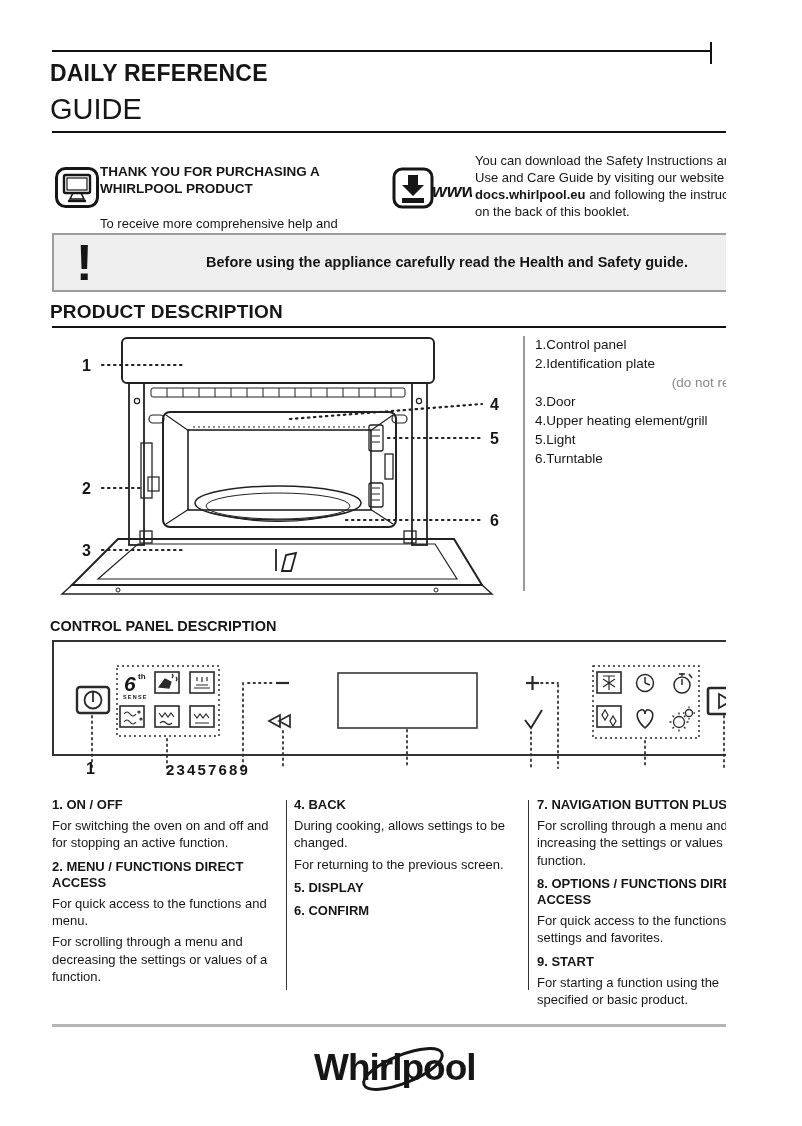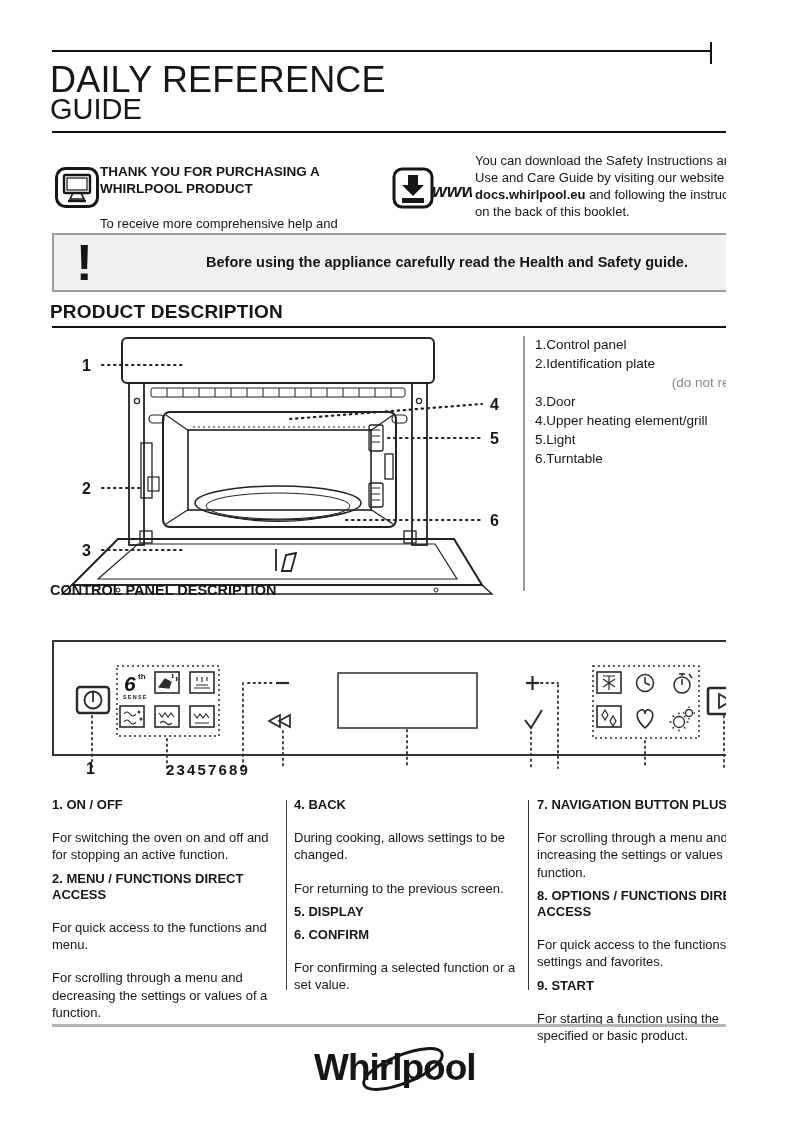--- a/index.html
+++ b/index.html
@@ -1,40 +1,40 @@
 <!DOCTYPE html>
 <html><head>
 <meta charset="utf-8">
 <style>
   html,body{margin:0;padding:0;background:#fff;}
   .page{position:relative;width:726px;height:1126px;background:#fff;overflow:hidden;
         font-family:"Liberation Sans",sans-serif;color:#161616;}
   .abs{position:absolute;}
   .rule{background:#111;height:2px;}
   .lang{font-size:20px;font-weight:700;}
-  .title1{font-size:36px;font-weight:400;letter-spacing:.2px;line-height:1;}
+  .title1{font-size:23px;font-weight:700;letter-spacing:.2px;line-height:1;}
   .title2{font-size:29px;font-weight:400;line-height:1;}
   .smallhead{font-size:13.5px;font-weight:700;line-height:1.25;}
   .bodytext{font-size:13px;line-height:1.3;}
   .bold{font-weight:700;}
   .warnband{background:#f0efef;border:2px solid #9c9c9c;}
   .bang{font-size:50px;font-weight:700;line-height:1;}
   .warntext{font-size:14.5px;font-weight:700;text-align:center;}
   .h2{font-size:19px;font-weight:700;letter-spacing:.2px;}
   .h3{font-size:14.5px;font-weight:700;}
   .parts{font-size:13.5px;line-height:19px;}
   .parts .note{color:#8a8a8a;padding-left:14px;text-align:right;}
   .vdiv{background:#9a9a9a;width:1.5px;}
   .coldiv{background:#333;width:1px;}
   .callnum{font-size:16px;font-weight:700;}
   .cluster{font-size:15px;font-weight:700;word-spacing:-3px;letter-spacing:.5px;}
   .col{font-size:13px;line-height:1.32;}
   .col h4{font-size:13px;font-weight:700;margin:7px 0 1px 0;line-height:1.25;}
   .col h4:first-child{margin-top:0;}
-  .col p{margin:16px 0 3px 0;}
+  .col p{margin:4px 0 3px 0;}
   .footrule{background:#b5b5b5;height:3px;}
   .pagenum{font-size:12.5px;}
   svg{display:block;}
 </style>
 </head>
 <body>
 
 <div class="page">
 
   <div class="abs rule" style="left:52px;top:50px;width:658px;"></div>
@@ -148,21 +148,21 @@
     <div><span>1.</span><span>Control panel</span></div>
     <div><span>2.</span><span>Identification plate</span>
       <div class="note">(do not remove)</div>
     </div>
     <div><span>3.</span><span>Door</span></div>
     <div><span>4.</span><span>Upper heating element/grill</span></div>
     <div><span>5.</span><span>Light</span></div>
     <div><span>6.</span><span>Turntable</span></div>
   </div>
 
-  <div class="abs h3" style="left:50px;top:582px;">CONTROL PANEL DESCRIPTION</div>
+  <div class="abs h3" style="left:50px;top:618px;">CONTROL PANEL DESCRIPTION</div>
 
   <div class="abs" style="left:52px;top:640px;">
     <svg width="714" height="132" viewBox="0 0 714 132">
       <rect x="1" y="1" width="712" height="114" fill="none" stroke="#333" stroke-width="2"></rect>
 
       <g fill="none" stroke="#2a2a2a">
         <rect x="25" y="47" width="32" height="26" rx="3" stroke-width="2.4"></rect>
         <circle cx="41" cy="60" r="8.5" stroke-width="1.8"></circle>
         <line x1="41" y1="52" x2="41" y2="62" stroke-width="1.8"></line>
       </g>
@@ -259,21 +259,20 @@
     <p>For quick access to the functions and menu.</p>
     <p>For scrolling through a menu and decreasing the settings or values of a function.</p>
   </div>
   <div class="abs coldiv" style="left:286px;top:800px;height:190px;"></div>
   <div class="abs col" style="left:294px;top:797px;width:227px;">
     <h4>4. BACK</h4>
     <p>During cooking, allows settings to be changed.</p>
     <p>For returning to the previous screen.</p>
     <h4>5. DISPLAY</h4>
     <h4>6. CONFIRM</h4>
-    <p>For confirming a selected function or a set value.</p>
   </div>
   <div class="abs coldiv" style="left:528px;top:800px;height:190px;"></div>
   <div class="abs col" style="left:537px;top:797px;width:231px;">
     <h4>7. NAVIGATION BUTTON PLUS</h4>
     <p>For scrolling through a menu and increasing the settings or values of a function.</p>
     <h4>8. OPTIONS / FUNCTIONS DIRECT ACCESS</h4>
     <p>For quick access to the functions, settings and favorites.</p>
     <h4>9. START</h4>
     <p>For starting a function using the specified or basic product.</p>
   </div>

